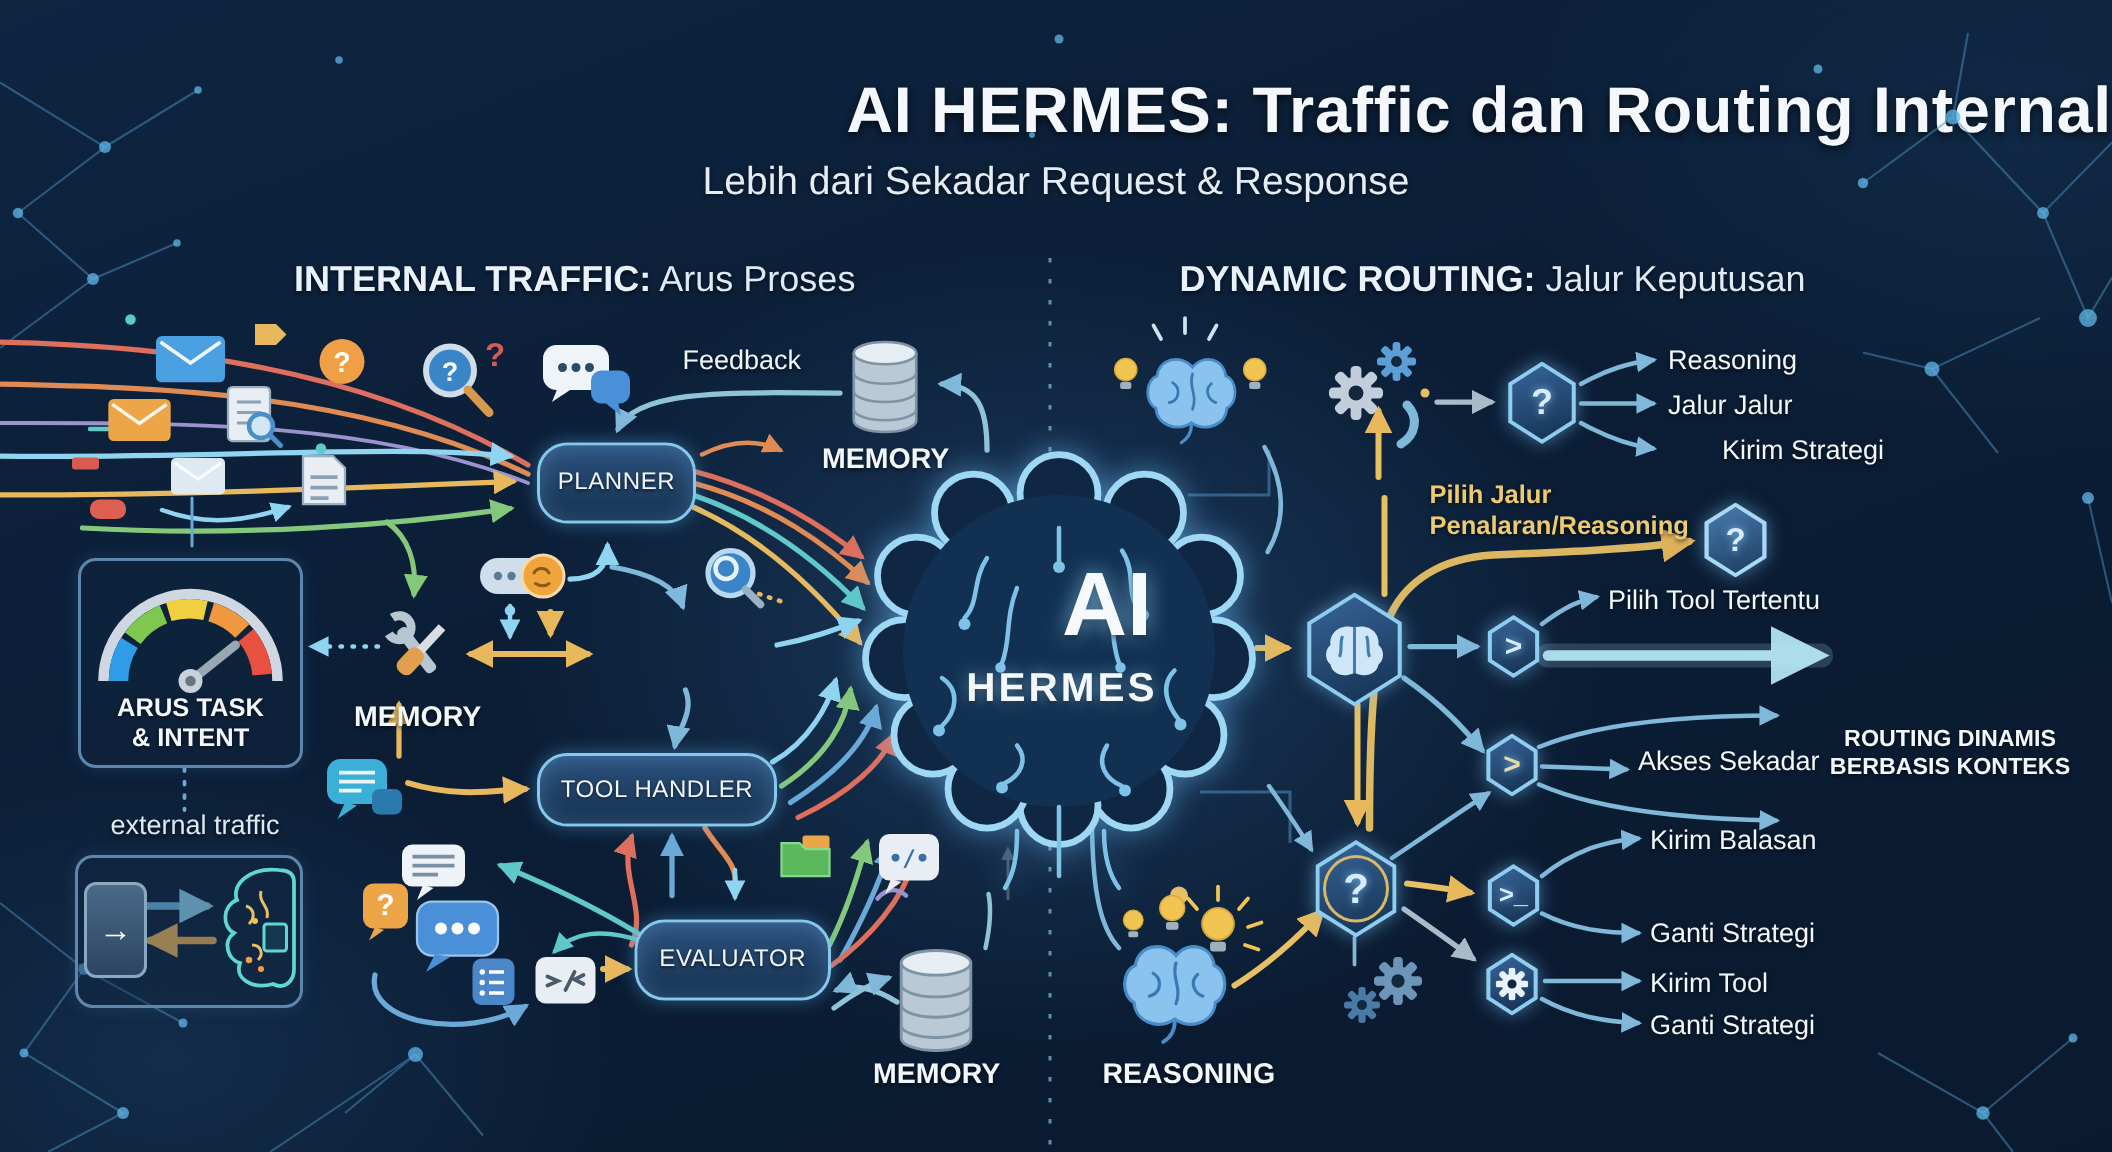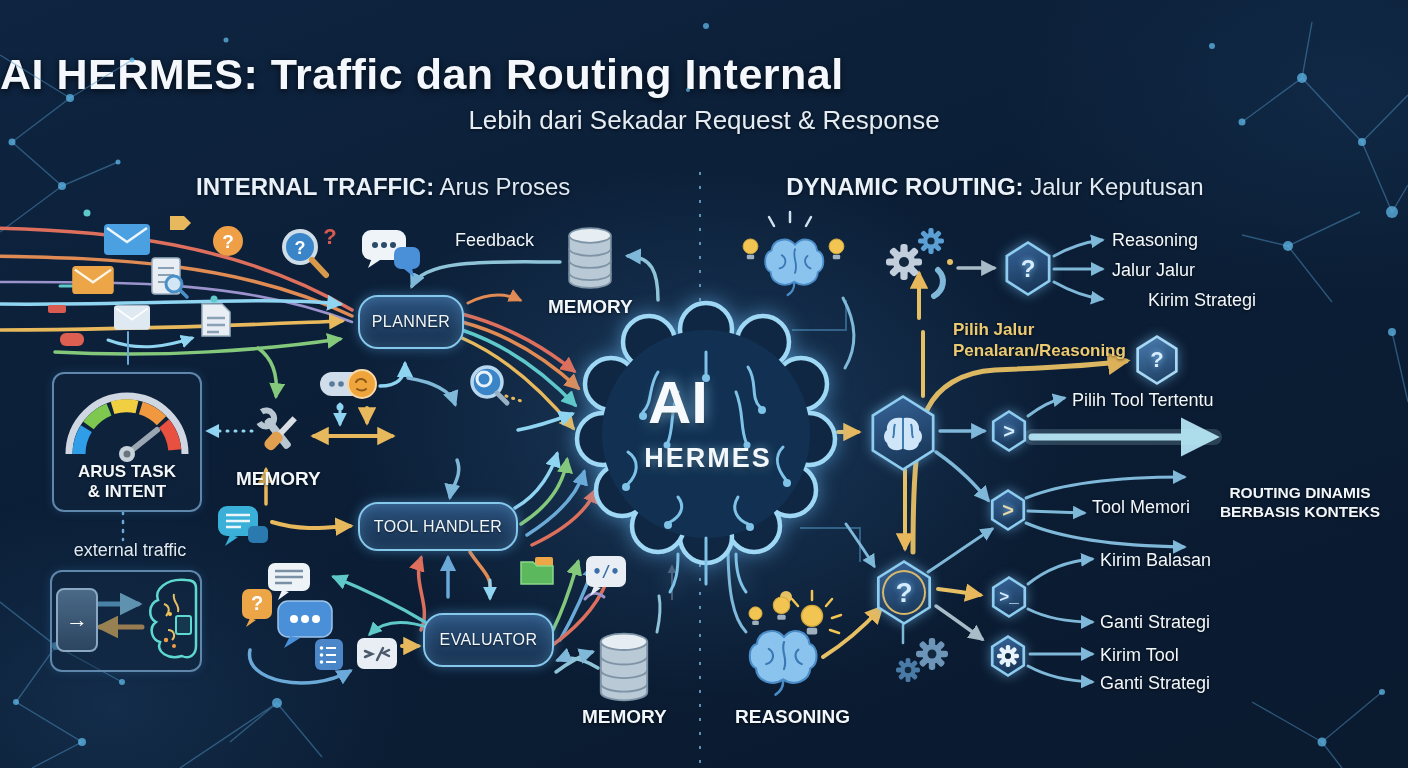--- a/index.html
+++ b/index.html
@@ -409,21 +409,21 @@
 </g>
 <g>
   <use href="#sym-brain" x="740" y="620" width="88" height="78"></use>
   <use href="#sym-bulb" x="748" y="606" width="15" height="23"></use>
   <use href="#sym-bulb" x="772" y="596" width="19" height="29"></use>
   <use href="#sym-bulb" x="800" y="604" width="24" height="37"></use>
   <path d="M798,606 l-6,-7 M812,600 v-9 M826,606 l6,-7 M832,618 l9,-3 M830,630 l9,3" stroke="#f2c452" stroke-width="2.5" stroke-linecap="round"></path>
 </g>
 </svg>
 
-<div class="lbl t-title" style="left:0;top:50px;width:1408px;text-align:left">AI HERMES: Traffic dan Routing Internal</div>
+<div class="lbl t-title" style="left:0;top:50px;width:1408px;text-align:right">AI HERMES: Traffic dan Routing Internal</div>
 <div class="lbl t-sub" style="left:0;top:105px;width:1408px;text-align:center">Lebih dari Sekadar Request &amp; Response</div>
 
 <div class="lbl t-sec" style="left:196px;top:173px;width:470px;text-align:left;z-index:2">
   <b>INTERNAL TRAFFIC:</b><span> Arus Proses</span>
 </div>
 <div class="lbl t-sec" style="left:770px;top:173px;width:450px;text-align:center;z-index:2">
   <b>DYNAMIC ROUTING:</b><span> Jalur Keputusan</span>
 </div>
 
 <div class="box" style="left:358px;top:295px;width:102px;height:50px;z-index:2">PLANNER</div>
@@ -504,21 +504,21 @@
           <circle cx="68" cy="195" r="4"></circle>
       <circle cx="229" cy="191" r="4"></circle>
           <circle cx="110" cy="233" r="4"></circle>
           <circle cx="192" cy="235" r="4"></circle>
       <circle cx="148" cy="86" r="4"></circle>
           <circle cx="109" cy="153" r="3.5"></circle>
           <circle cx="189" cy="153" r="3.5"></circle>
     </g>
   </svg>
 </div>
-<div class="lbl" style="left:648px;top:368px;width:120px;text-align:left;font-size:60px;font-weight:bold;color:#f6fafd;text-shadow:0 0 14px rgba(150,215,255,.7),0 2px 4px rgba(0,0,0,.6);z-index:3">AI</div>
+<div class="lbl" style="left:648px;top:368px;width:120px;text-align:right;font-size:60px;font-weight:bold;color:#f6fafd;text-shadow:0 0 14px rgba(150,215,255,.7),0 2px 4px rgba(0,0,0,.6);z-index:3">AI</div>
 <div class="lbl" style="left:638px;top:443px;width:140px;text-align:center;font-size:27px;font-weight:bold;letter-spacing:2px;color:#f2f8fc;text-shadow:0 0 10px rgba(150,215,255,.6),0 2px 4px rgba(0,0,0,.6);z-index:3">HERMES</div>
 
 <div class="hex" style="left:1003px;top:241px;width:50px;height:55px;z-index:2">
   <div class="ho"></div>
       <div class="hi"></div>
   <span class="hg" style="font-size:24px">?</span>
 </div>
 <div class="hex" style="left:1134px;top:335px;width:46px;height:50px;z-index:2">
   <div class="ho" style="background:#a7d8f4"></div>
       <div class="hi" style="background:linear-gradient(160deg,#4a7cb0,#1c3c60)"></div>
@@ -566,21 +566,21 @@
 </div>
 
 <div class="lbl t-out" style="left:1112px;top:230px;z-index:2">Reasoning</div>
 <div class="lbl t-out" style="left:1112px;top:260px;z-index:2">Jalur Jalur</div>
 <div class="lbl t-out" style="left:1148px;top:290px;z-index:2">Kirim Strategi</div>
 
 <div class="lbl t-gold" style="left:953px;top:320px;z-index:2">Pilih Jalur</div>
 <div class="lbl t-gold" style="left:953px;top:341px;z-index:2">Penalaran/Reasoning</div>
 
 <div class="lbl t-out" style="left:1072px;top:390px;z-index:2">Pilih Tool Tertentu</div>
-<div class="lbl t-out" style="left:1092px;top:497px;z-index:2">Tool Memori</div>
+<div class="lbl t-out" style="left:1092px;top:497px;z-index:2">Akses Sekadar</div>
 
 <div class="lbl t-cap" style="left:1210px;top:483px;width:180px;text-align:center;z-index:2">
   <span>ROUTING DINAMIS</span><br>
   <span>BERBASIS KONTEKS</span>
 </div>
 
 <div class="lbl t-out" style="left:1100px;top:550px;z-index:2">Kirim Balasan</div>
 <div class="lbl t-out" style="left:1100px;top:612px;z-index:2">Ganti Strategi</div>
 <div class="lbl t-out" style="left:1100px;top:645px;z-index:2">Kirim Tool</div>
 <div class="lbl t-out" style="left:1100px;top:673px;z-index:2">Ganti Strategi</div>

